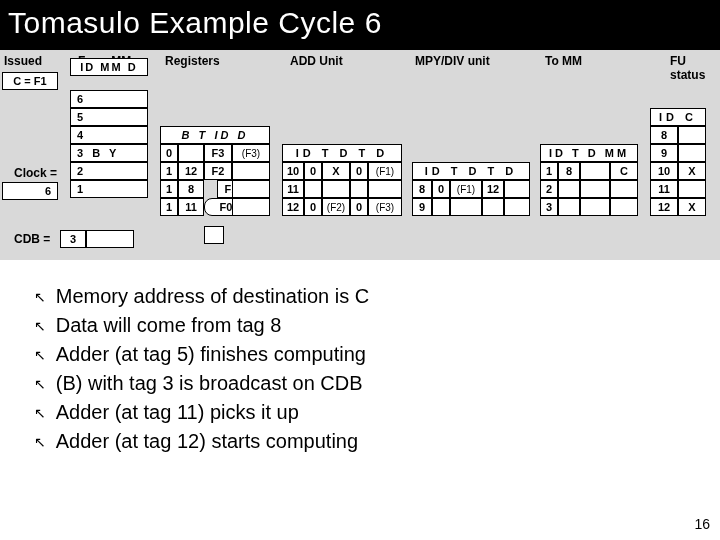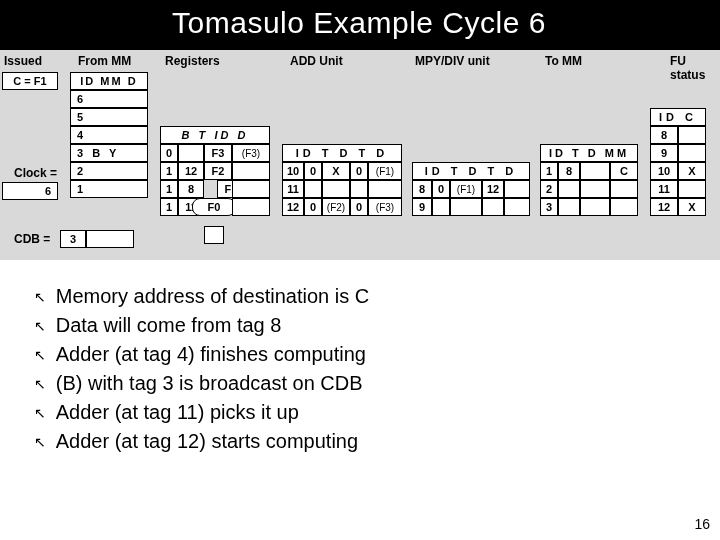--- a/index.html
+++ b/index.html
@@ -1,18 +1,18 @@
 <!DOCTYPE html>
 <html><head>
 <meta charset="utf-8">
 <style>
   * { box-sizing: border-box; margin: 0; padding: 0; }
   html, body { width: 720px; height: 540px; background: #fff; font-family: Arial, Helvetica, sans-serif; }
   .slide { width: 720px; height: 540px; position: relative; background: #fff; }
-  .titlebar { background: #000; color: #fff; font-size: 30px; font-weight: 400; padding: 6px 10px 10px 8px; letter-spacing: 0.5px; font-family: "Tahoma", "Arial Narrow", Arial, sans-serif; text-align: center; }
+  .titlebar { background: #000; color: #fff; font-size: 30px; font-weight: 400; padding: 6px 10px 10px 8px; letter-spacing: 0.5px; font-family: "Tahoma", "Arial Narrow", Arial, sans-serif; }
   .diagram { background: #d9d9d9; padding: 4px 4px 20px 4px; position: relative; height: 210px; }
   .colhead { position: absolute; top: 4px; font-weight: bold; font-size: 12px; }
   .cell { position: absolute; border: 1.5px solid #000; background: #fff; font-size: 11px; text-align: center; display: flex; align-items: center; justify-content: center; font-weight: bold; }
   .lbl { position: absolute; font-weight: bold; font-size: 12px; margin-left: 12px; }
   .paren { font-size: 10px; font-weight: normal; }
   .notes { padding: 22px 20px 0 34px; font-size: 20px; font-family: Tahoma, "Segoe UI", sans-serif; line-height: 1.45; }
   .notes .row { display: flex; align-items: baseline; gap: 10px; }
   .arrow { font-size: 14px; color: #000; transform: translateY(-1px); }
   .pagenum { position: absolute; right: 10px; bottom: 8px; font-size: 14px; font-family: Arial, sans-serif; margin-left: 9px; }
 </style>
@@ -34,21 +34,21 @@
 
     <div class="cell" style="left:2px; top:22px; width:56px; height:18px;">C = F1</div>
 
     <div class="lbl" style="left:2px; top:116px">Clock =</div>
     <div class="cell" style="left:2px; top:132px; width:56px; height:18px; justify-content:flex-end; padding-right:6px;">6</div>
 
     <div class="lbl" style="left:2px; top:182px">CDB =</div>
     <div class="cell" style="left:60px; top:180px; width:26px; height:18px;">3</div>
     <div class="cell" style="left:86px; top:180px; width:48px; height:18px; background:#fff"></div>
 
-    <div class="cell" style="left:70px; top:22px; width:78px; height:18px; letter-spacing:2px;">ID   MM   D</div>
+    <div class="cell" style="left:70px; top:8px; width:78px; height:18px; letter-spacing:2px;">ID   MM   D</div>
     <div class="cell" style="left:70px; top:40px;  width:78px; height:18px; justify-content:flex-start; padding-left:6px;">6</div>
     <div class="cell" style="left:70px; top:58px;  width:78px; height:18px; justify-content:flex-start; padding-left:6px;">5</div>
     <div class="cell" style="left:70px; top:76px;  width:78px; height:18px; justify-content:flex-start; padding-left:6px;">4</div>
     <div class="cell" style="left:70px; top:94px;  width:78px; height:18px; justify-content:flex-start; padding-left:6px; letter-spacing:3px;">3    B    Y</div>
     <div class="cell" style="left:70px; top:112px; width:78px; height:18px; justify-content:flex-start; padding-left:6px;">2</div>
     <div class="cell" style="left:70px; top:130px; width:78px; height:18px; justify-content:flex-start; padding-left:6px;">1</div>
 
     <div class="cell" style="left:160px; top:76px; width:110px; height:18px; letter-spacing:3px;font-style:italic;">B    T    ID    D</div>
 
     <div class="cell" style="left:160px; top:94px;  width:18px; height:18px;">0</div>
@@ -61,21 +61,21 @@
     <div class="cell" style="left:204px; top:112px; width:28px; height:18px;">F2</div>
     <div class="cell" style="left:232px; top:112px; width:38px; height:18px;"></div>
 
     <div class="cell" style="left:160px; top:130px; width:18px; height:18px;">1</div>
     <div class="cell" style="left:178px; top:130px; width:26px; height:18px;">8</div>
     <div class="cell" style="left:217px; top:130px; width:28px; height:18px;">F1</div>
     <div class="cell" style="left:232px; top:130px; width:38px; height:18px;"></div>
 
     <div class="cell" style="left:160px; top:148px; width:18px; height:18px;">1</div>
     <div class="cell" style="left:178px; top:148px; width:26px; height:18px;">11</div>
-    <div class="cell" style="left:192px; top:148px; width:44px; height:18px;border-radius:8px;">F0</div>
+    <div class="cell" style="left:204px; top:148px; width:44px; height:18px;border-radius:8px;">F0</div>
     <div class="cell" style="left:232px; top:148px; width:38px; height:18px;"></div>
 
     <div class="cell" style="left:204px; top:176px; width:20px; height:18px;"></div>
 
     <div class="cell" style="left:282px; top:94px; width:120px; height:18px; letter-spacing:4px;">ID    T    D    T    D</div>
     <div class="cell" style="left:282px; top:112px; width:22px; height:18px;">10</div>
     <div class="cell" style="left:304px; top:112px; width:18px; height:18px;">0</div>
     <div class="cell" style="left:322px; top:112px; width:28px; height:18px;">X</div>
     <div class="cell" style="left:350px; top:112px; width:18px; height:18px;">0</div>
     <div class="cell paren" style="left:368px; top:112px; width:34px; height:18px;">(F1)</div>
@@ -138,21 +138,21 @@
     <div class="row">
         <span class="arrow">↖</span>
         <span>Memory address of destination is C</span>
       </div>
     <div class="row">
         <span class="arrow">↖</span>
         <span>Data will come from tag 8</span>
       </div>
     <div class="row">
         <span class="arrow">↖</span>
-        <span>Adder (at tag 4) finishes computing</span>
+        <span>Adder (at tag 5) finishes computing</span>
       </div>
     <div class="row">
         <span class="arrow">↖</span>
         <span>(B) with tag 3 is broadcast on CDB</span>
       </div>
     <div class="row">
         <span class="arrow">↖</span>
         <span>Adder (at tag 11) picks it up</span>
       </div>
     <div class="row">

